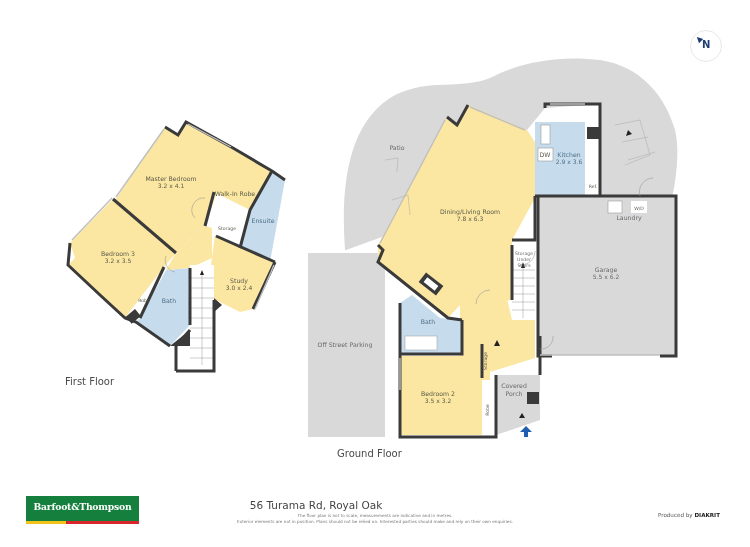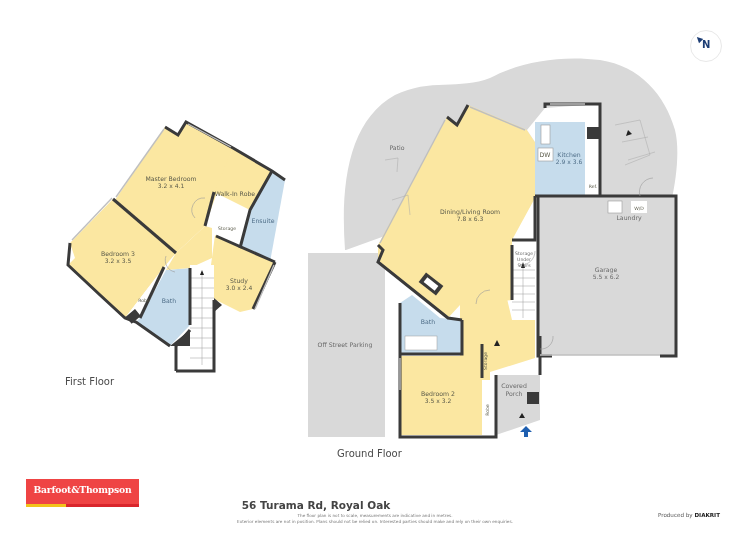--- a/index.html
+++ b/index.html
@@ -4,23 +4,23 @@
   <style>
     html, body { margin: 0; padding: 0; background: #ffffff; }
     body { width: 750px; height: 547px; position: relative; overflow: hidden; font-family: "DejaVu Sans", sans-serif; }
     .plan { position: absolute; left: 0; top: 0; width: 750px; height: 547px; }
     .room-label { font-family: "DejaVu Sans", sans-serif; fill: #5b5b4a; font-size: 6.2px; text-anchor: middle; }
     .room-dim { font-family: "DejaVu Sans", sans-serif; fill: #5b5b4a; font-size: 6px; text-anchor: middle; }
     .blue-label { fill: #4f6e88; }
     .grey-label { fill: #6a6a6a; }
     .small-label { font-size: 4.6px; }
     .floor-title { position: absolute; font-family: "DejaVu Sans", sans-serif; font-size: 10px; color: #4a4a4a; }
-    .footer-title { position: absolute; left: 0; width: 632px; top: 499px; text-align: center; font-family: "DejaVu Sans", sans-serif; font-size: 10.5px; color: #444; font-weight: bold; }
+    .footer-title { position: absolute; left: 0; width: 632px; top: 499px; text-align: center; font-family: "DejaVu Sans", sans-serif; font-size: 10.5px; color: #444; }
     .disclaimer { position: absolute; left: 0; width: 750px; text-align: center; font-family: "DejaVu Sans", sans-serif; font-size: 4.2px; color: #7a7a7a; }
-    .logo { position: absolute; left: 26px; top: 479px; width: 113px; height: 28px; background: #ef4444; overflow: hidden; }
+    .logo { position: absolute; left: 26px; top: 496px; width: 113px; height: 28px; background: #15803d; overflow: hidden; }
     .logo-text { position: absolute; left: 0; top: 5px; width: 113px; text-align: center; font-family: "DejaVu Serif", serif; font-size: 9.2px; font-weight: bold; color: #ffffff; letter-spacing: -0.2px; }
     .logo-stripe-y { position: absolute; left: 0; bottom: 0; width: 40px; height: 3px; background: #f2c31b; }
     .logo-stripe-r { position: absolute; left: 40px; bottom: 0; width: 73px; height: 3px; background: #d9262c; }
     .produced { position: absolute; right: 30px; top: 512px; font-family: "DejaVu Sans", sans-serif; font-size: 5.6px; color: #555; }
     .produced b { color: #222; font-weight: bold; }
     .compass { position: absolute; left: 690px; top: 30px; width: 30px; height: 30px; border-radius: 50%; border: 1px solid #e8e8e8; background: #fff; }
     .compass-n { position: absolute; left: 11px; top: 8px; font-family: "DejaVu Sans", sans-serif; font-weight: bold; font-size: 10px; color: #1d3d74; }
     .compass-arrow { position: absolute; left: 5px; top: 5px; width: 0; height: 0; border-left: 3px solid transparent; border-right: 3px solid transparent; border-bottom: 6px solid #1d3d74; transform: rotate(-45deg); }
   </style>
 </head>

